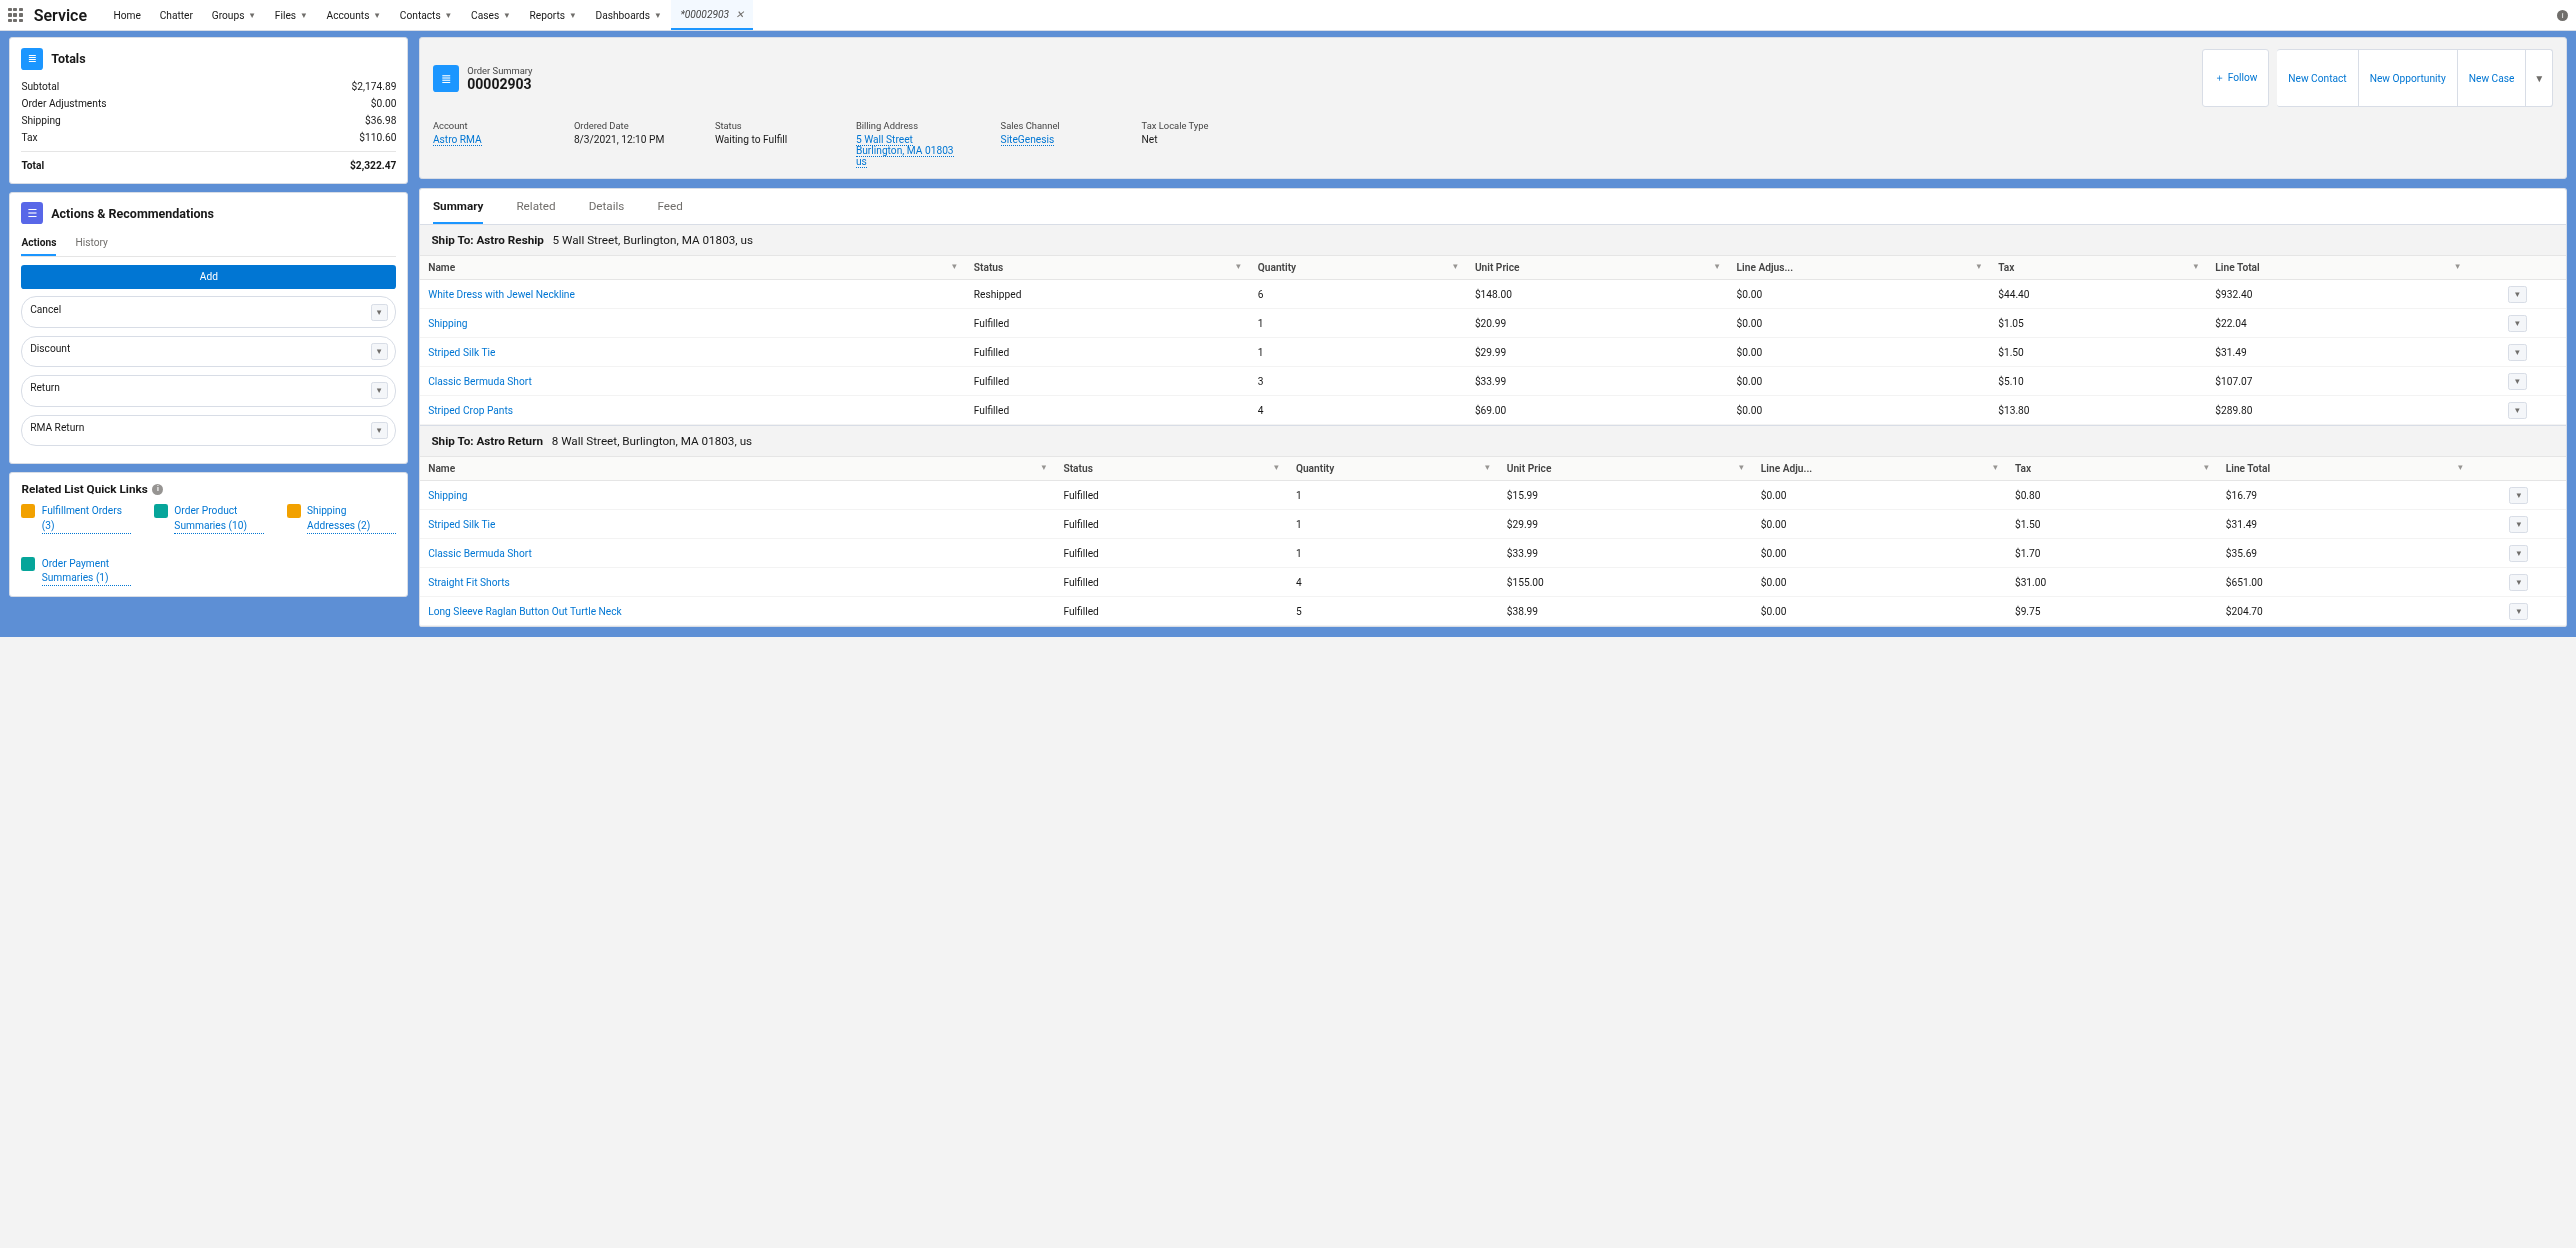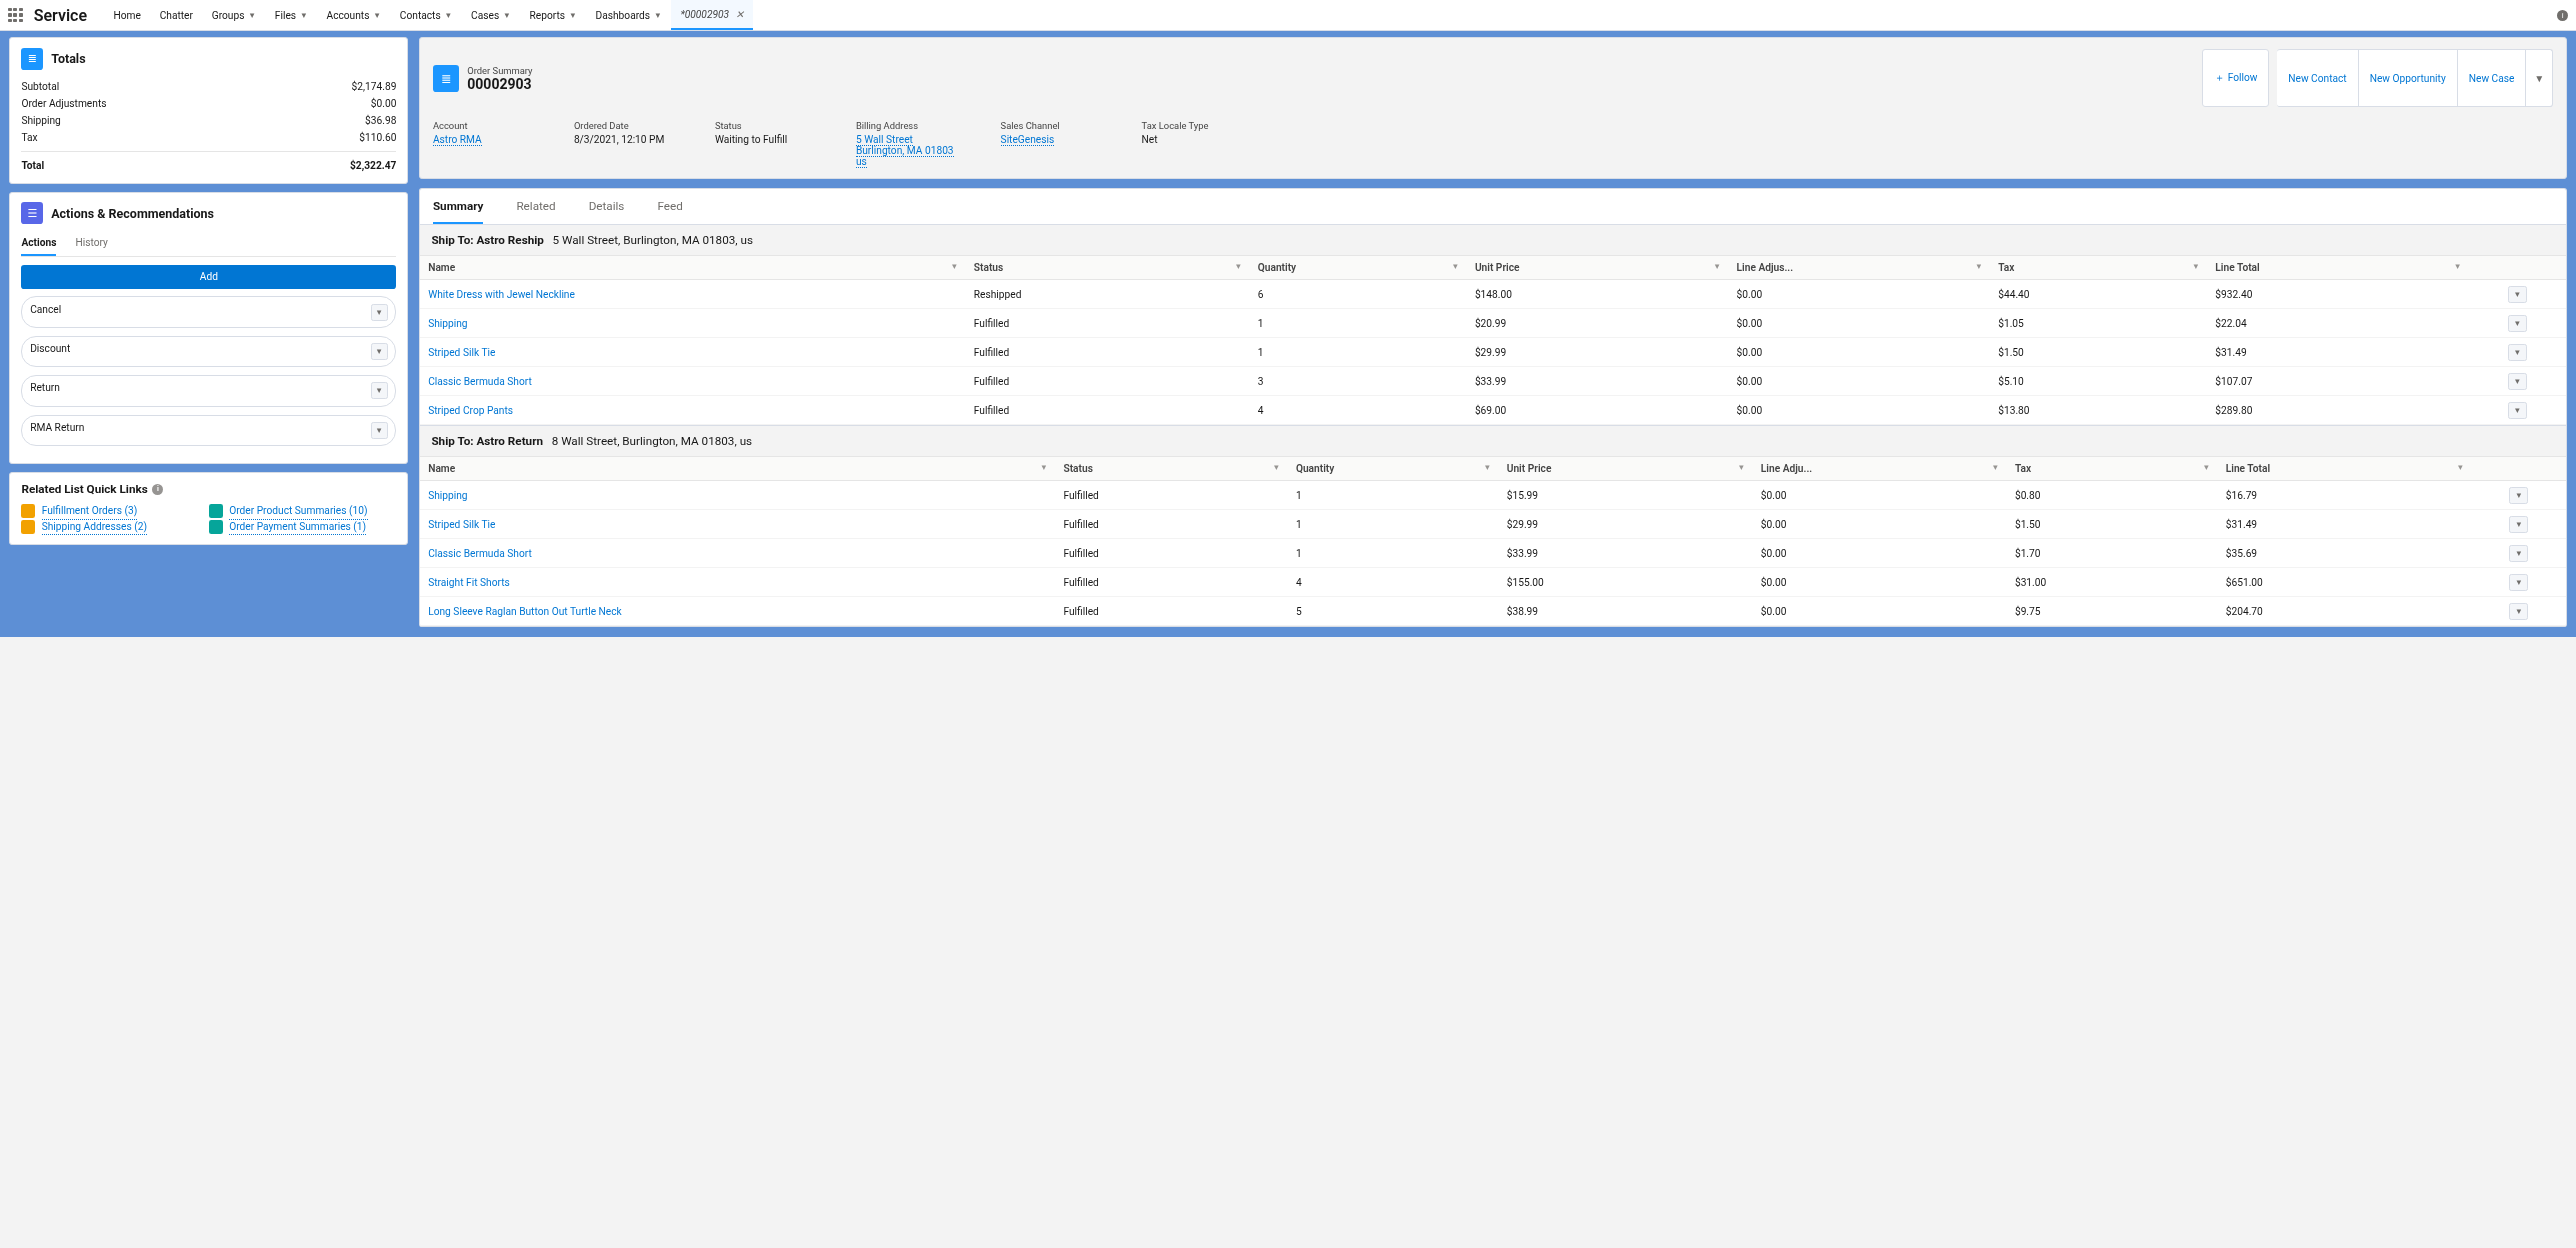--- a/index.html
+++ b/index.html
@@ -33,21 +33,21 @@
   
   .sub-tabs{display:flex;gap:19px;margin-bottom:7.8px;border-bottom:0.8px solid #e5e5e5;}
   .sub-tab{padding:4.7px 0 6.3px;cursor:pointer;color:#706e6b;font-size:10.2px;}
   .sub-tab.active{color:#181818;font-weight:700;border-bottom:2.3px solid #1b96ff;}
   .btn-add{display:block;width:100%;background:#0176d3;color:#fff;border:none;border-radius:3.1px;padding:6.3px 0;font-size:10.2px;cursor:pointer;margin-bottom:7.8px;}
   .combo{display:flex;justify-content:space-between;border:0.8px solid #d8dde6;border-radius:15px;padding:6.3px 7.8px;margin-bottom:7.8px;cursor:pointer;background:#fff;}
   .combo .arr{width:17px;height:17px;border:0.8px solid #d8dde6;border-radius:2.3px;display:flex;align-items:center;justify-content:center;color:#706e6b;font-size:7.8px;background:#f4f6f9;}
   
   .ql-title{font-size:11.7px;font-weight:700;display:flex;align-items:center;gap:4.7px;margin-bottom:7.8px;}
   .ql-info{width:11px;height:11px;border-radius:50%;background:#969492;color:#fff;font-size:7px;display:flex;align-items:center;justify-content:center;}
-  .ql-grid{display:grid;grid-template-columns:1fr 1fr;gap:0;}
+  .ql-grid{display:grid;grid-template-columns:1fr 1fr 1fr;gap:23px;}
   .ql-item{display:flex;align-items:flex-start;gap:6.3px;}
   .ql-ico{width:14px;height:14px;border-radius:2.3px;flex:0 0 14px;}
   .ql-link{color:#0176d3;border-bottom:0.8px dotted #0176d3;cursor:pointer;font-size:10.2px;line-height:1.4;}
   
   .rec-header{background:#f3f3f3;border:0.8px solid #d8dde6;border-radius:3.1px;padding:11px 12.5px;}
   .rec-top{display:flex;align-items:center;justify-content:space-between;margin-bottom:12.5px;}
   .rec-entity{display:flex;align-items:center;gap:7.8px;}
   .rec-ico{width:26.6px;height:26.6px;border-radius:3.1px;background:#1b96ff;color:#fff;display:flex;align-items:center;justify-content:center;font-size:12.5px;}
   .rec-label{font-size:9.4px;color:#444;}
   .rec-num{font-size:14px;font-weight:700;}

